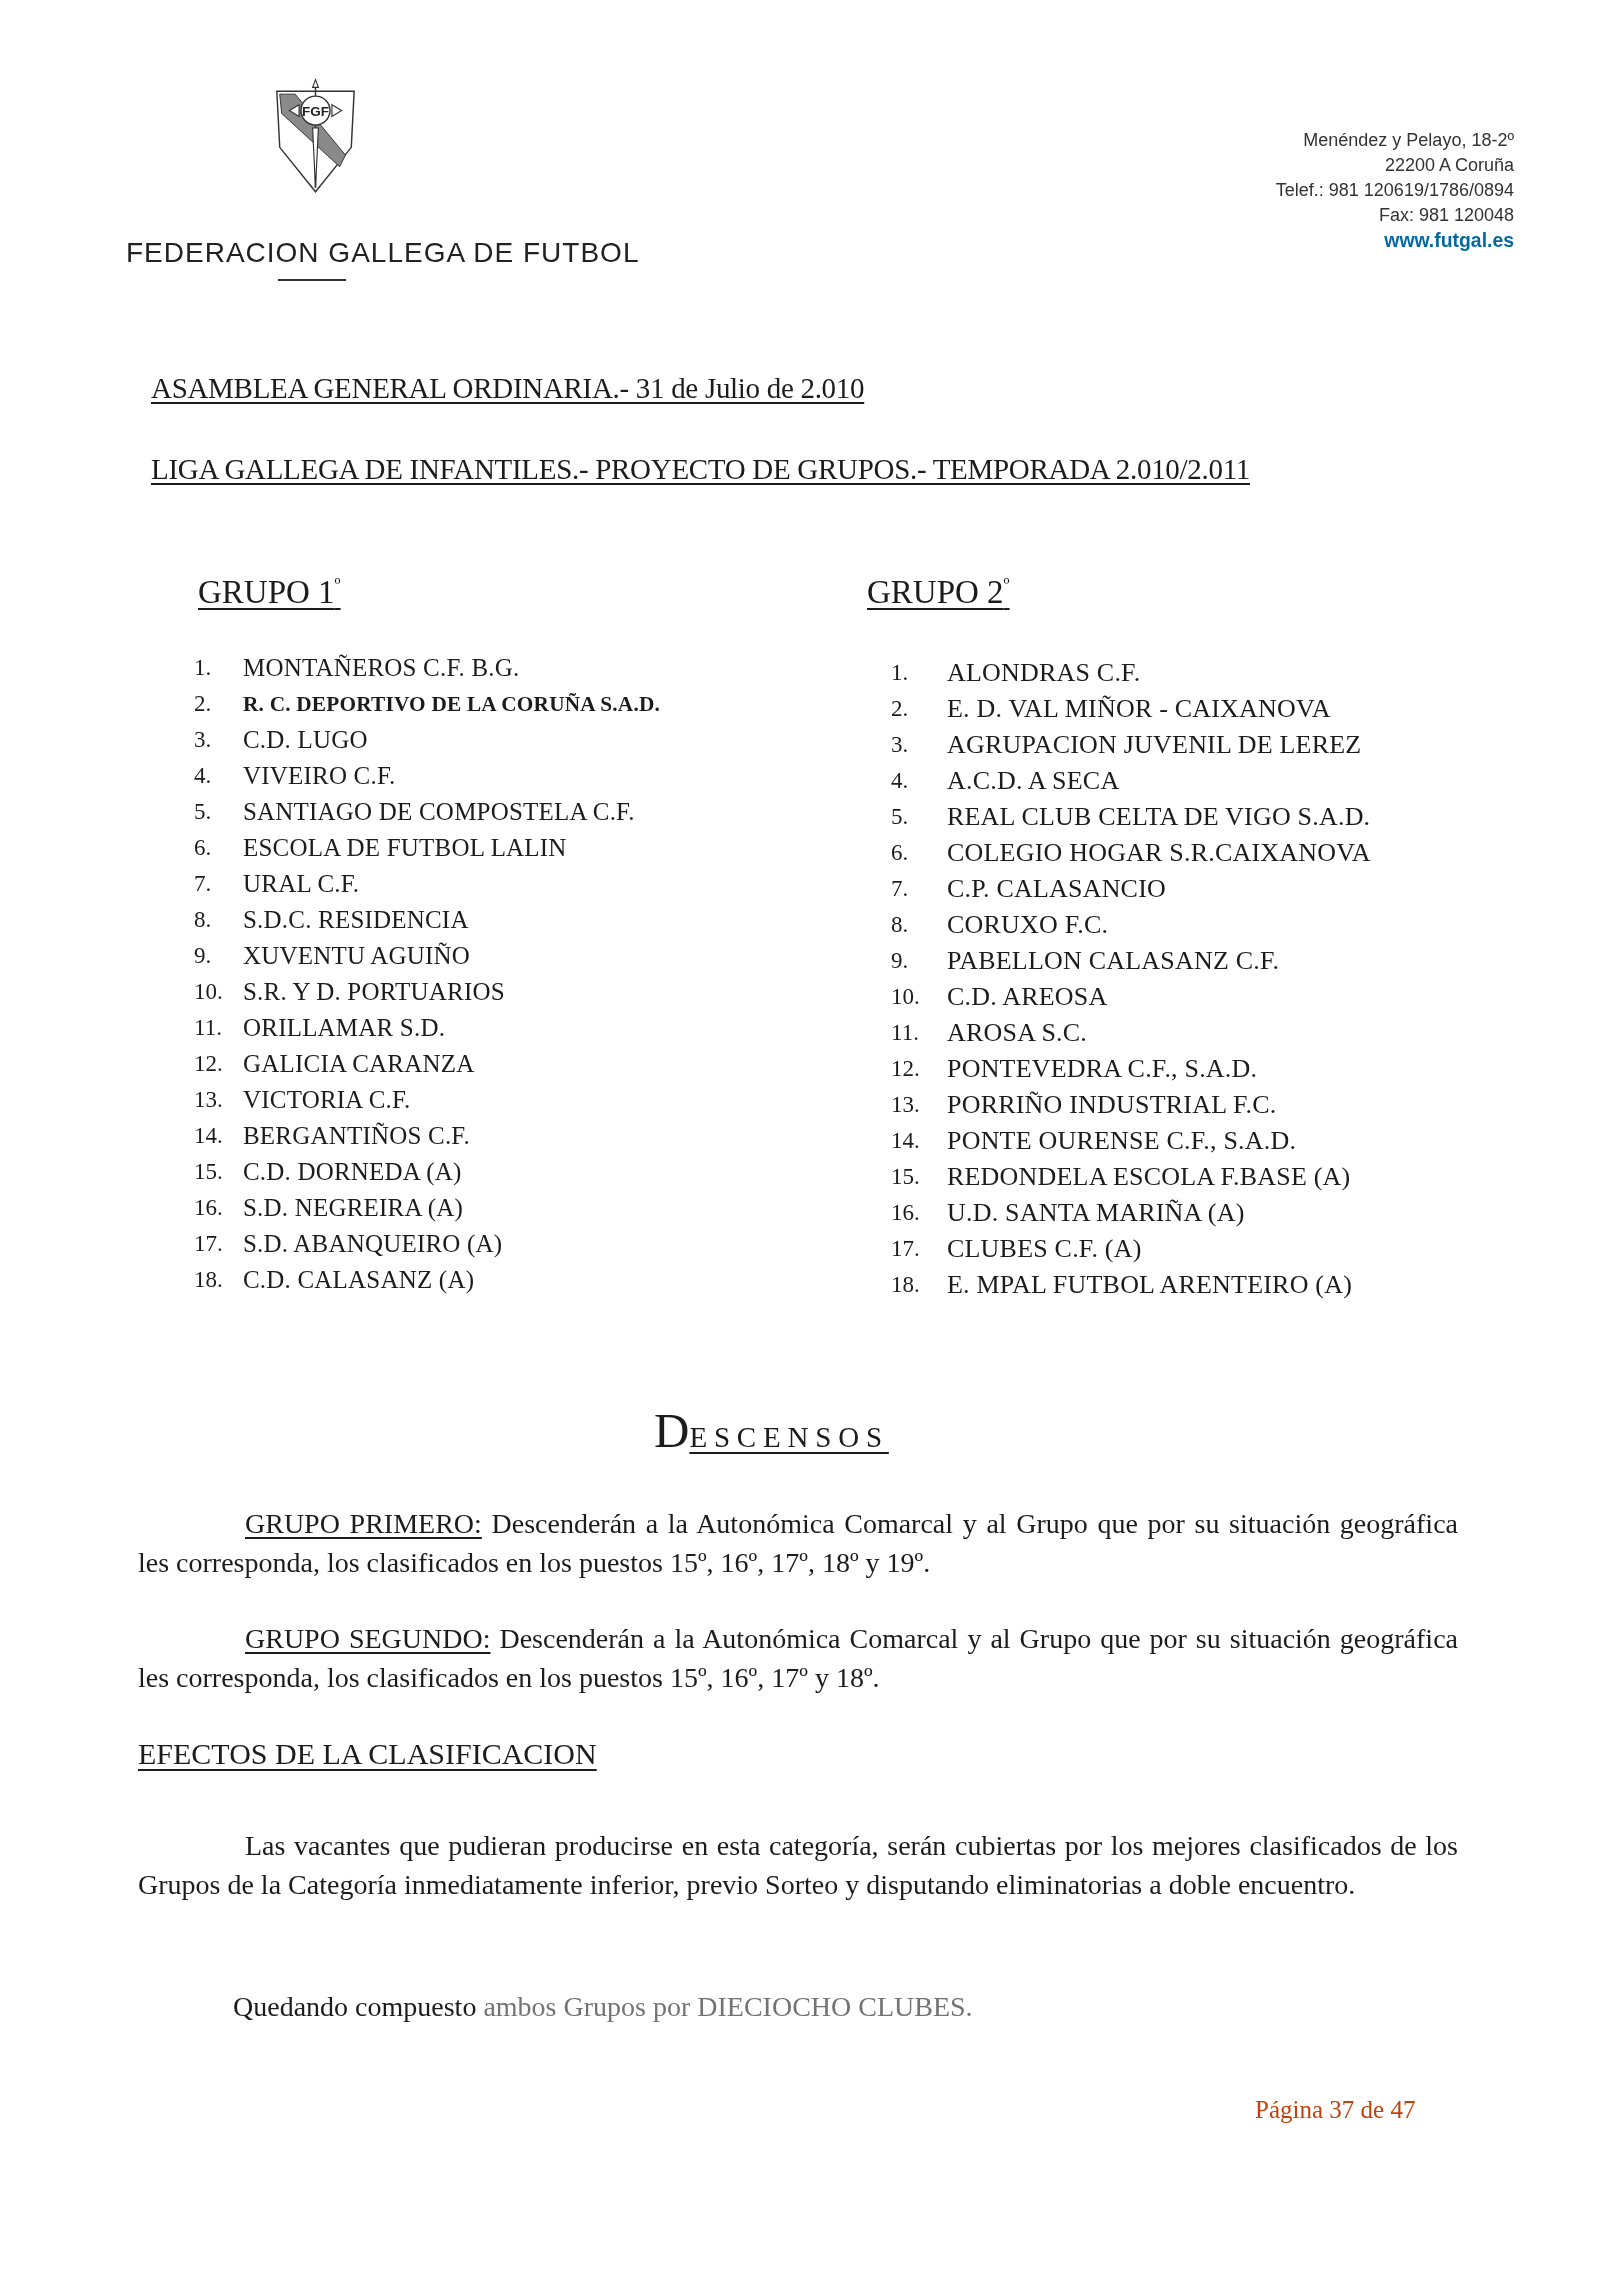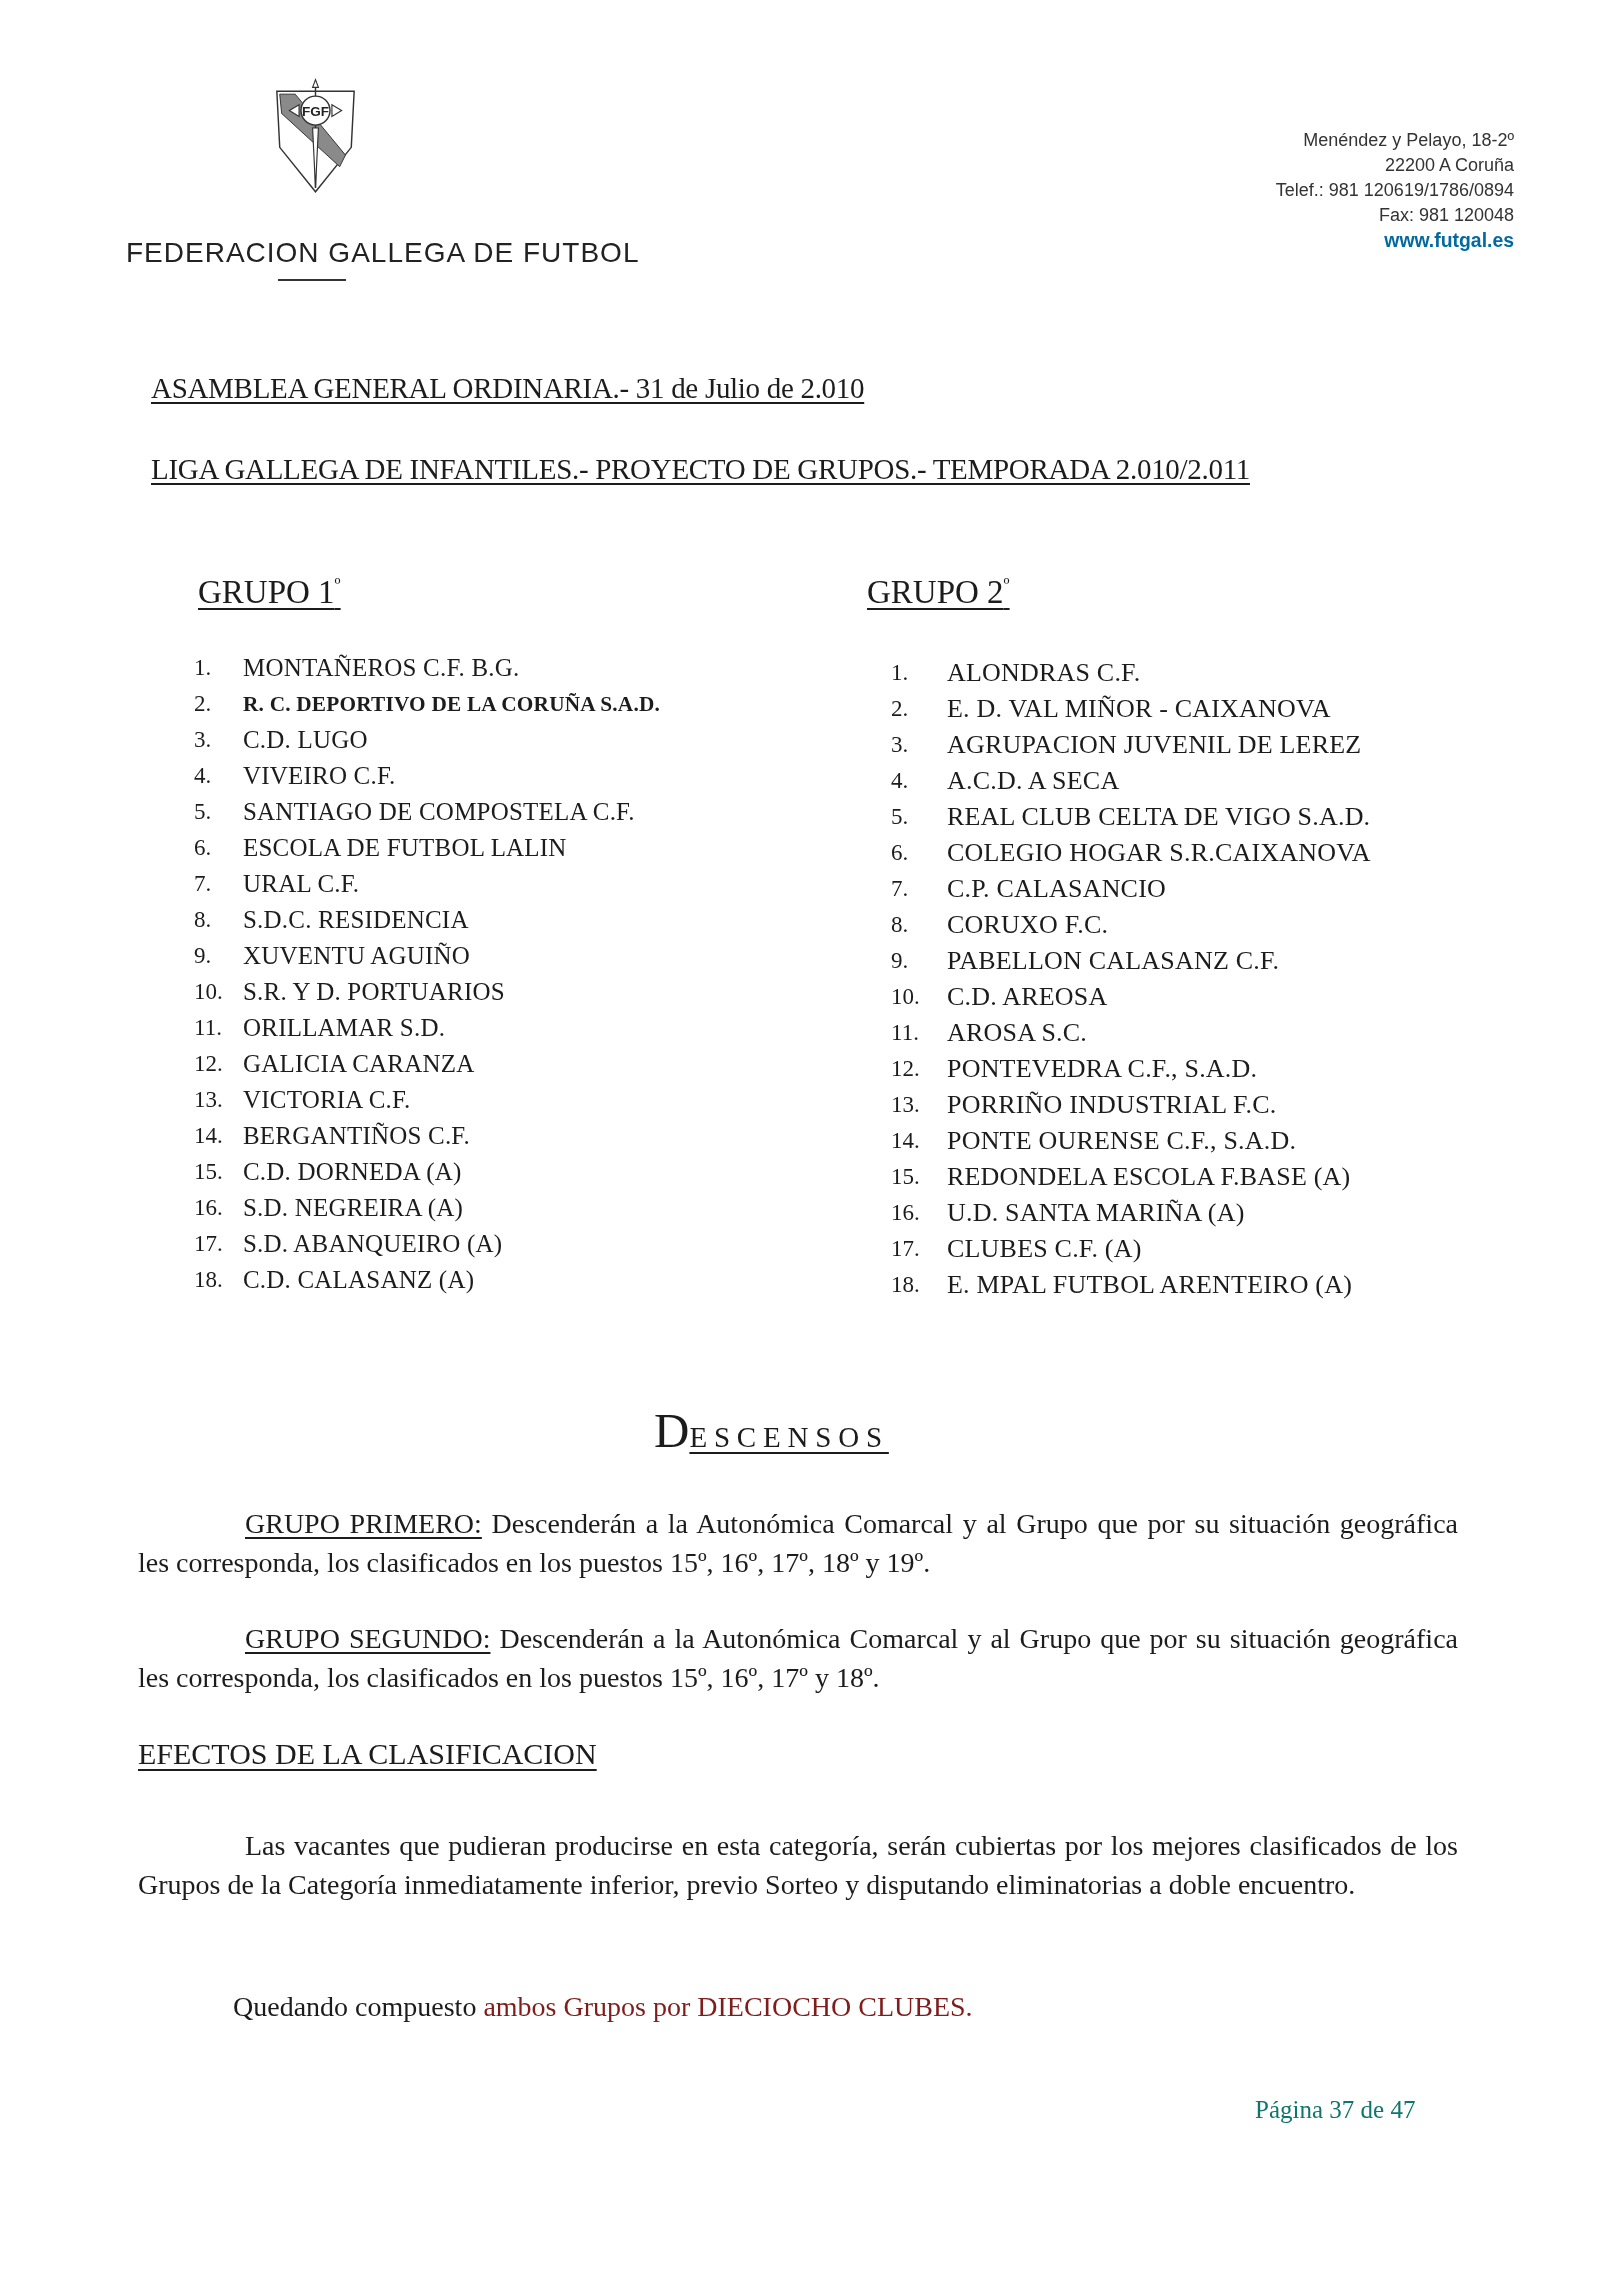--- a/index.html
+++ b/index.html
@@ -40,23 +40,23 @@
 
   .para { font-size: 28px; line-height: 39px; text-align: justify; text-align-last: left; width: 1320px; }
   .para .lead { text-decoration: underline; text-decoration-thickness: 1.9px; text-underline-offset: 3.9px; }
   .para .indent { display: inline-block; width: 107px; }
   #para1 { left: 138px; top: 1504px; }
   #para2 { left: 138px; top: 1619px; }
 
   #efectos-head { left: 138px; top: 1737px; font-size: 30px; text-decoration: underline; text-decoration-thickness: 1.9px; text-underline-offset: 4.9px; white-space: nowrap; }
   #para3 { left: 138px; top: 1826px; }
   #para4 { left: 233px; top: 1991px; font-size: 28px; white-space: nowrap; }
-  #para4 .faded { color: #7f1d1d; }
-
-  #page-num { left: 1255px; top: 2096px; font-size: 25px; color: #0f766e; white-space: nowrap; }
+  #para4 .faded { color: #737373; }
+
+  #page-num { left: 1255px; top: 2096px; font-size: 25px; color: #c2410c; white-space: nowrap; }
 </style>
 </head>
 <body>
 
 <div class="abs" id="logo">
   <svg width="87" height="136" viewBox="0 0 90 140">
     <polygon points="5,32 85,32 82,90 45,136 8,90" fill="#fff" stroke="#333" stroke-width="1.5"></polygon>
     <polygon points="8,35 24,35 76,98 70,110 10,55" fill="#8a8a8a" stroke="#333" stroke-width="1"></polygon>
     <polygon points="45,20 42,28 48,28" fill="#fff" stroke="#333" stroke-width="1.2"></polygon>
     <line x1="45" y1="28" x2="45" y2="132" stroke="#333" stroke-width="1.5"></line>

